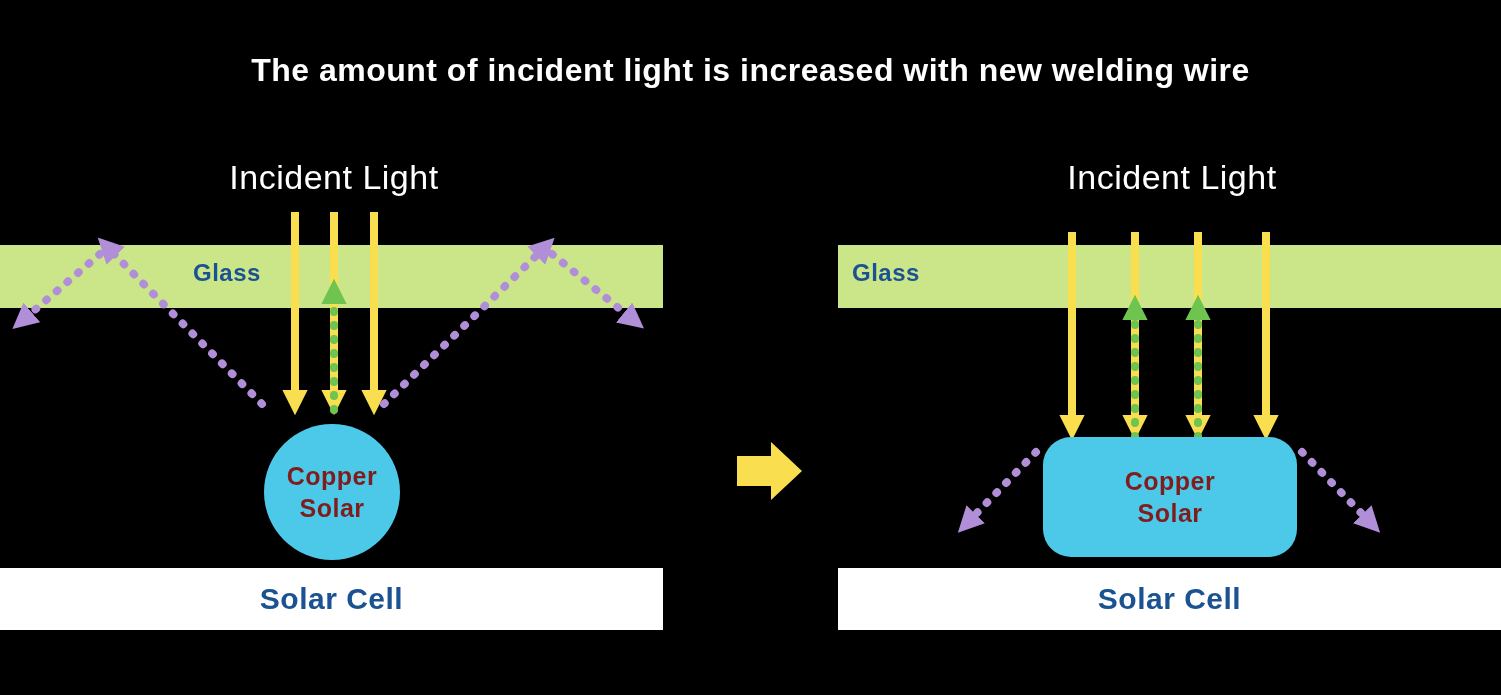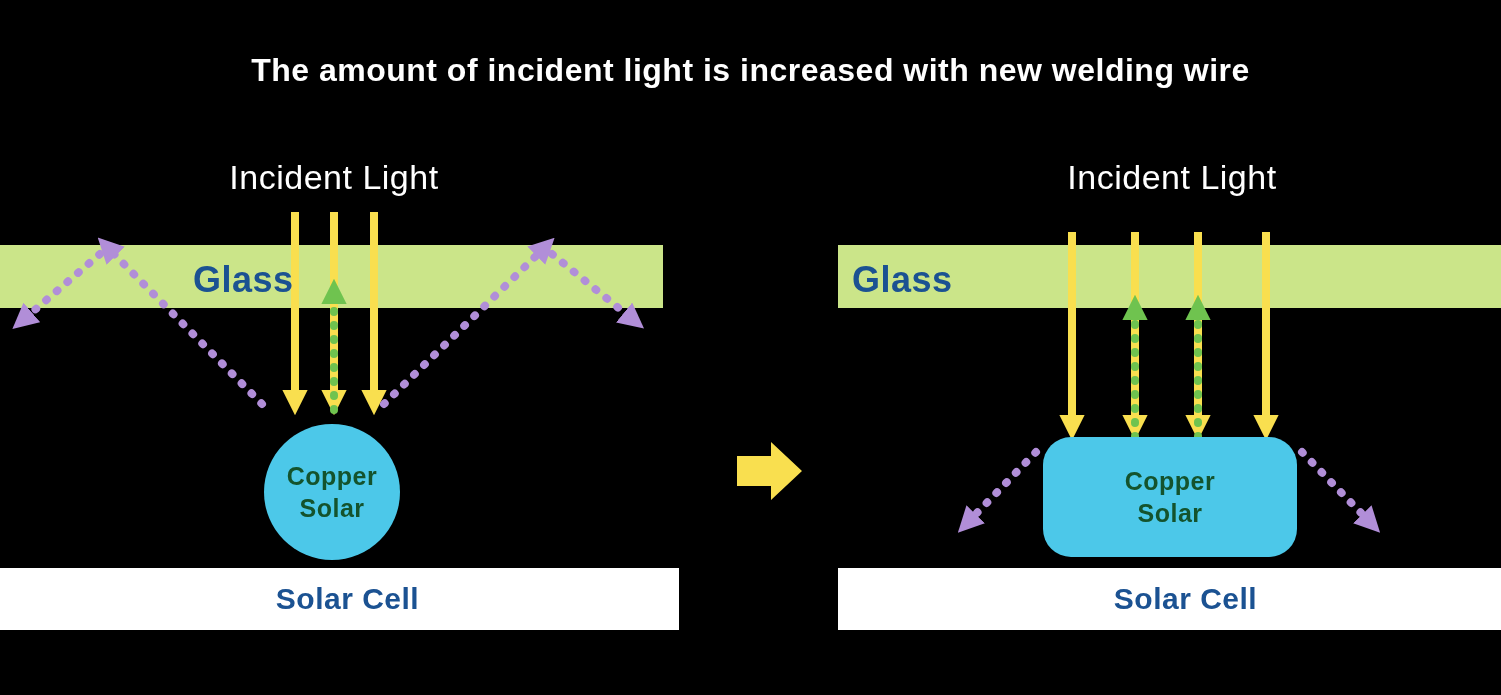--- a/index.html
+++ b/index.html
@@ -14,34 +14,34 @@
   .heading{
     position:absolute;color:#ffffff;font-size:34px;font-weight:normal;
     transform:translateX(-50%);white-space:nowrap;letter-spacing:.5px;
   }
   #heading-left{left:334px;top:158px;}
   #heading-right{left:1172px;top:158px;}
   .glass{position:absolute;top:245px;height:63px;background:#cbe589;}
   #glass-left{left:0;width:663px;}
   #glass-right{left:838px;width:663px;}
   .glass-label{
-    position:absolute;top:259px;color:#1b5292;font-size:36px;font-weight:bold;
+    position:absolute;top:259px;color:#1b5292;font-size:24px;font-weight:bold;
     letter-spacing:.5px;
   }
   #glass-label-left{left:193px;}
   #glass-label-right{left:852px;}
   .solar{
     position:absolute;top:568px;height:62px;background:#ffffff;color:#1b5292;
-    font-size:30px;font-weight:bold;text-align:center;line-height:62px;letter-spacing:.5px;padding-left:16px;
+    font-size:30px;font-weight:bold;text-align:center;line-height:62px;letter-spacing:.5px;
   }
   #solar-left{left:0;width:663px;}
   #solar-right{left:838px;width:663px;}
   .copper{
     position:absolute;display:flex;flex-direction:column;align-items:center;
-    justify-content:center;background:#4cc8e9;color:#14532d;font-size:25px;
+    justify-content:center;background:#4cc8e9;color:#7f1d1d;font-size:25px;
     font-weight:bold;line-height:1.3;text-align:center;letter-spacing:.5px;
   }
   #copper-wire{left:264px;top:424px;width:136px;height:136px;border-radius:50%;}
   #copper-ribbon{left:1043px;top:437px;width:254px;height:120px;border-radius:28px;}
   svg.overlay{position:absolute;left:0;top:0;pointer-events:none;}
 </style>
 </head>
 <body>
 
 <div class="canvas">

